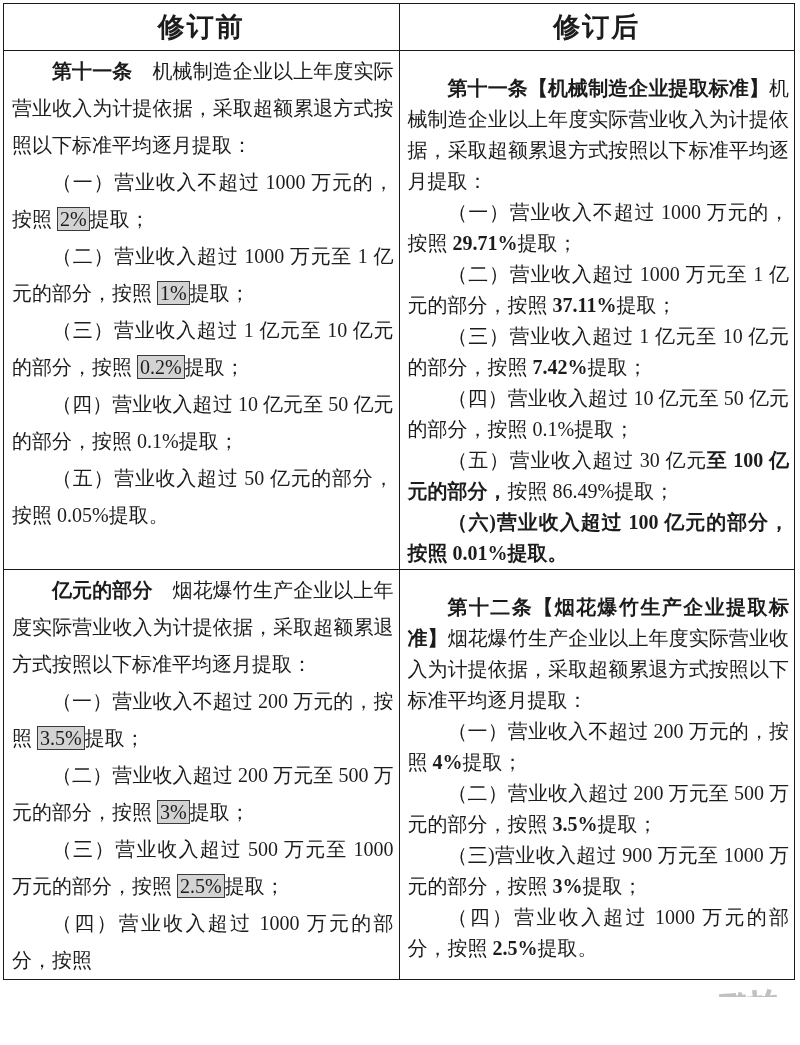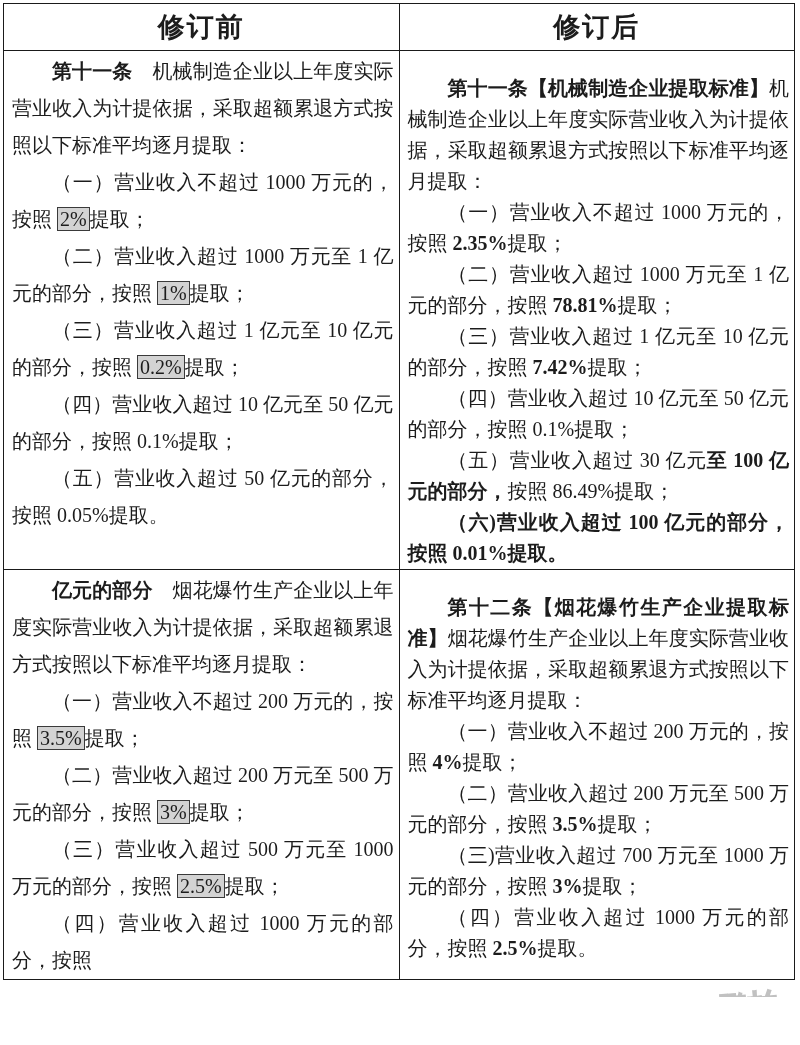--- a/index.html
+++ b/index.html
@@ -71,41 +71,41 @@
         <td>
             <p class="para indent"><span class="run-b">第十一条</span><span class="run-n">　机械制造企业以上年度实际营业收入为计提依据，采取超额累退方式按照以下标准平均逐月提取：</span></p>
             <p class="para indent"><span class="run-n">（一）营业收入不超过 1000 万元的，按照 </span><span class="run-h">2%</span><span class="run-n">提取；</span></p>
             <p class="para indent"><span class="run-n">（二）营业收入超过 1000 万元至 1 亿元的部分，按照 </span><span class="run-h">1%</span><span class="run-n">提取；</span></p>
             <p class="para indent"><span class="run-n">（三）营业收入超过 1 亿元至 10 亿元的部分，按照 </span><span class="run-h">0.2%</span><span class="run-n">提取；</span></p>
             <p class="para indent"><span class="run-n">（四）营业收入超过 10 亿元至 50 亿元的部分，按照 0.1%提取；</span></p>
             <p class="para indent"><span class="run-n">（五）营业收入超过 50 亿元的部分，按照 0.05%提取。</span></p>
           </td>
         <td class="tight">
             <p class="para indent"><span class="run-b">第十一条【机械制造企业提取标准】</span><span class="run-n">机械制造企业以上年度实际营业收入为计提依据，采取超额累退方式按照以下标准平均逐月提取：</span></p>
-            <p class="para indent"><span class="run-n">（一）营业收入不超过 1000 万元的，按照 </span><span class="run-b">2.35%</span><span class="run-n">提取；</span></p>
-            <p class="para indent"><span class="run-n">（二）营业收入超过 1000 万元至 1 亿元的部分，按照 </span><span class="run-b">78.81%</span><span class="run-n">提取；</span></p>
+            <p class="para indent"><span class="run-n">（一）营业收入不超过 1000 万元的，按照 </span><span class="run-b">29.71%</span><span class="run-n">提取；</span></p>
+            <p class="para indent"><span class="run-n">（二）营业收入超过 1000 万元至 1 亿元的部分，按照 </span><span class="run-b">37.11%</span><span class="run-n">提取；</span></p>
             <p class="para indent"><span class="run-n">（三）营业收入超过 1 亿元至 10 亿元的部分，按照 </span><span class="run-b">7.42%</span><span class="run-n">提取；</span></p>
             <p class="para indent"><span class="run-n">（四）营业收入超过 10 亿元至 50 亿元的部分，按照 0.1%提取；</span></p>
             <p class="para indent"><span class="run-n">（五）营业收入超过 30 亿元</span><span class="run-b">至 100 亿元的部分，</span><span class="run-n">按照 86.49%提取；</span></p>
             <p class="para indent"><span class="run-b">（六)营业收入超过 100 亿元的部分，按照 0.01%提取。</span></p>
           </td>
       </tr>
       <tr class="r3">
         <td>
             <p class="para indent"><span class="run-b">亿元的部分</span><span class="run-n">　烟花爆竹生产企业以上年度实际营业收入为计提依据，采取超额累退方式按照以下标准平均逐月提取：</span></p>
             <p class="para indent"><span class="run-n">（一）营业收入不超过 200 万元的，按照 </span><span class="run-h">3.5%</span><span class="run-n">提取；</span></p>
             <p class="para indent"><span class="run-n">（二）营业收入超过 200 万元至 500 万元的部分，按照 </span><span class="run-h">3%</span><span class="run-n">提取；</span></p>
             <p class="para indent"><span class="run-n">（三）营业收入超过 500 万元至 1000 万元的部分，按照 </span><span class="run-h">2.5%</span><span class="run-n">提取；</span></p>
             <p class="para indent"><span class="run-n">（四）营业收入超过 1000 万元的部分，按照 </span></p>
           </td>
         <td class="tight">
             <p class="para indent"><span class="run-b">第十二条【烟花爆竹生产企业提取标准】</span><span class="run-n">烟花爆竹生产企业以上年度实际营业收入为计提依据，采取超额累退方式按照以下标准平均逐月提取：</span></p>
             <p class="para indent"><span class="run-n">（一）营业收入不超过 200 万元的，按照 </span><span class="run-b">4%</span><span class="run-n">提取；</span></p>
             <p class="para indent"><span class="run-n">（二）营业收入超过 200 万元至 500 万元的部分，按照 </span><span class="run-b">3.5%</span><span class="run-n">提取；</span></p>
-            <p class="para indent"><span class="run-n">（三)营业收入超过 700 万元至 1000 万元的部分，按照 </span><span class="run-b">3%</span><span class="run-n">提取；</span></p>
+            <p class="para indent"><span class="run-n">（三)营业收入超过 900 万元至 1000 万元的部分，按照 </span><span class="run-b">3%</span><span class="run-n">提取；</span></p>
             <p class="para indent"><span class="run-n">（四）营业收入超过 1000 万元的部分，按照 </span><span class="run-b">2.5%</span><span class="run-n">提取。</span></p>
           </td>
       </tr>
     </tbody>
   </table>
 
   <div class="watermark">
     <span class="wm-logo">
       <span class="c1"></span>
         <span class="c2"></span>

